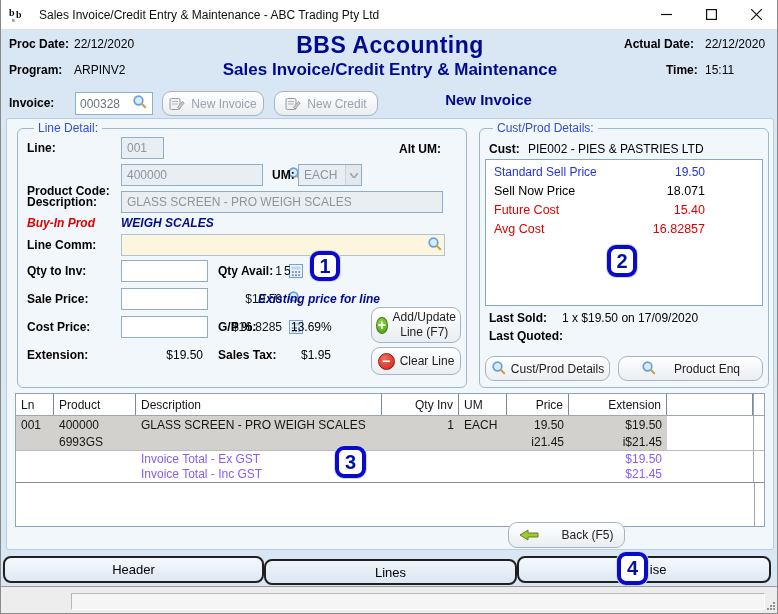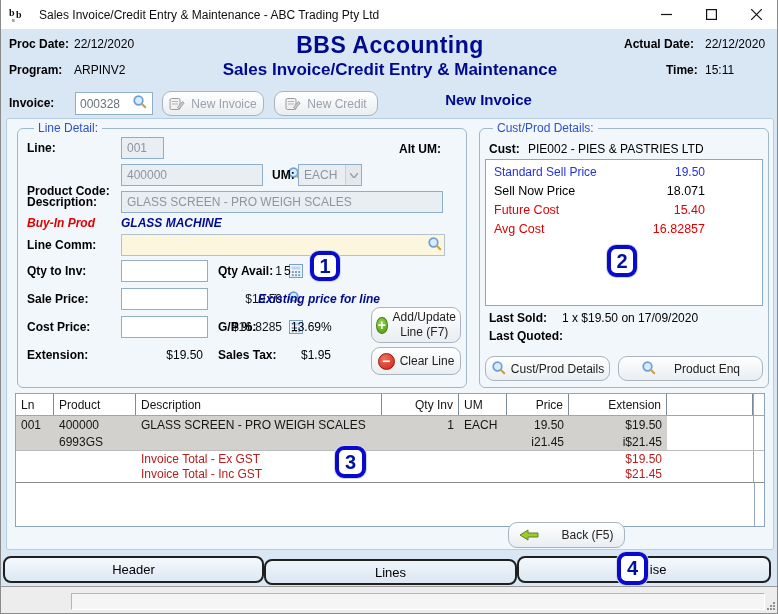--- a/index.html
+++ b/index.html
@@ -58,21 +58,21 @@
   .trow{display:grid;grid-template-columns:38px 82px 246px 77px 48px 62px 98px 86px 10px;}
   .thead{height:22px;border-bottom:1px solid #9aa8b4;}
   .thead .tc{border-right:1px solid #7d8b98;display:flex;align-items:center;padding:0 5px;}
   .thead .tc:last-child{border-right:none;}
   .tline{height:17px;}
   .tc{padding:0 5px;display:flex;align-items:center;white-space:nowrap;overflow:hidden;}
   .tc.r{justify-content:flex-end;}
   .selrow .tc{background:#d3d1ce;}
   .selrow .tc.plain{background:#fff;}
   .scrollstrip{border-left:1px solid #98a8b8;background:#fff !important;}
-  .totrow{height:16px;color:#b91c1c;}
+  .totrow{height:16px;color:#8b5cf6;}
   .totrow .tc{align-items:flex-start;padding-top:1px;}
 
   .tab{position:absolute;border:2px solid #1f1f1f;border-radius:8px;background:linear-gradient(#f5f9fd,#dde8f2);
        display:flex;align-items:center;justify-content:center;font-size:13px;color:#000;cursor:default;}
 
   .statusbar{position:absolute;left:0;top:586px;width:778px;height:28px;background:#ededed;
              border-top:1px solid #9a9a9a;}
   .sunken{position:absolute;left:70px;top:6px;width:694px;height:17px;background:#f5f5f5;
           border-top:1px solid #b6b6b6;border-left:1px solid #b6b6b6;
           border-bottom:1px solid #ffffff;border-right:1px solid #ffffff;}
@@ -193,21 +193,21 @@
       <svg width="8" height="5">
           <path d="M0 0 L4 5 L8 0" fill="none" stroke="#9aa4ae" stroke-width="1.6"></path>
         </svg>
     </span>
   </div>
 
   <span class="abs lbl" style="left:26px;top:195px;">Description:</span>
   <input class="abs field dis" style="left: 120px; top: 191px; width: 322px;" value="GLASS SCREEN - PRO WEIGH SCALES">
 
   <span class="abs redBI" style="left:26px;top:216px;">Buy-In Prod</span>
-  <span class="abs noteTxt" style="left:120px;top:216px;">GLASS MACHINE</span>
+  <span class="abs noteTxt" style="left:120px;top:216px;">WEIGH SCALES</span>
 
   <span class="abs lbl" style="left:26px;top:238px;">Line Comm:</span>
   <div class="abs" style="left:120px;top:234px;width:324px;height:22px;border:1px solid #b3c2d0;background:#fdf6de;display:flex;align-items:center;">
     <input class="field cream" style="border: none; height: 20px; flex: 1 1 0%; background: transparent;" value="">
     <span class="magic" style="margin-right:2px;">
       <svg width="15" height="15">
           <circle cx="6.5" cy="6.5" r="4.3" fill="#d6ecff" stroke="#6aa0d8" stroke-width="1.7"></circle>
           <line x1="10" y1="10" x2="13.2" y2="13.2" stroke="#caa24e" stroke-width="2.2" stroke-linecap="round"></line>
         </svg>
     </span>

